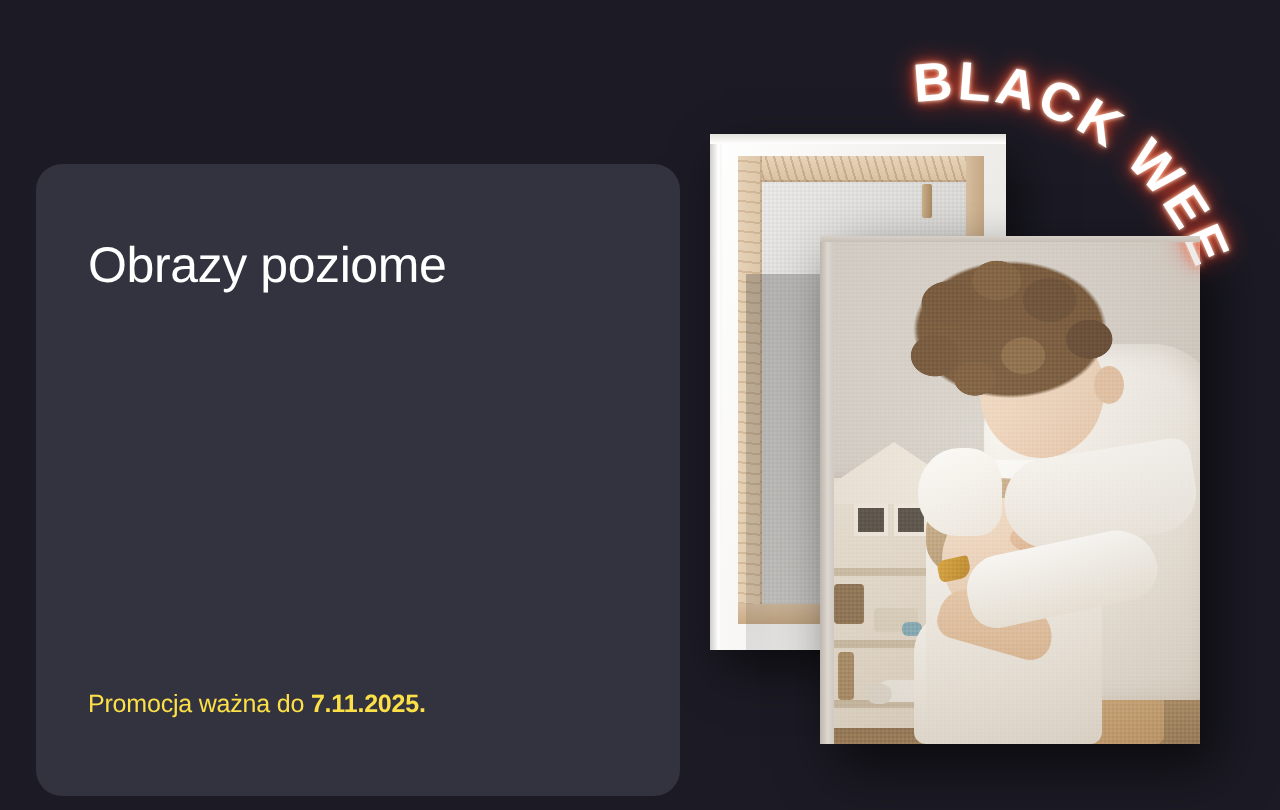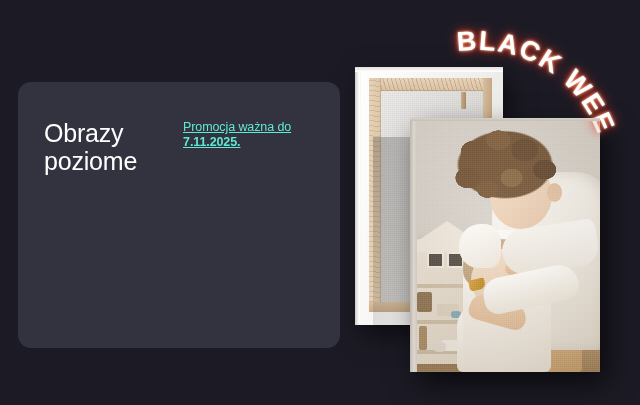--- a/index.html
+++ b/index.html
@@ -15,55 +15,54 @@
     background: #1c1b25;
     font-family: "Liberation Sans", sans-serif;
   }
 
   
   .promo-card {
     position: absolute;
     left: 18px;
     top: 82px;
     width: 322px;
-    height: 266px;
+    height: 316px;
     background: #32333f;
     border-radius: 13px;
     box-sizing: border-box;
     padding: 38px 26px 26px 26px;
     display: flex;
-    flex-direction: row;
+    flex-direction: column;
   }
   .promo-title {
     color: #ffffff;
     font-size: 25px;
     font-weight: 400;
     letter-spacing: -0.2px;
     line-height: 1.1;
     margin: 0;
   }
   .promo-discount {
     color: #ffffff;
     font-size: 49px;
     font-weight: 700;
     letter-spacing: -1.5px;
     line-height: 1;
     margin: 0;
     padding-top: 42px;
   }
   .promo-spacer { flex: 1 1 auto; }
   .promo-valid {
-    color: #5eead4;
+    color: #fde047;
     font-size: 12.5px;
     font-weight: 400;
     letter-spacing: -0.1px;
     line-height: 1.2;
     margin: 0;
     padding-bottom: 12px;
-    text-decoration: underline;
   }
   .promo-valid b {
     font-weight: 700;
   }
 
   
   .canvas-blank {
     position: absolute;
     left: 355px;
     top: 67px;

